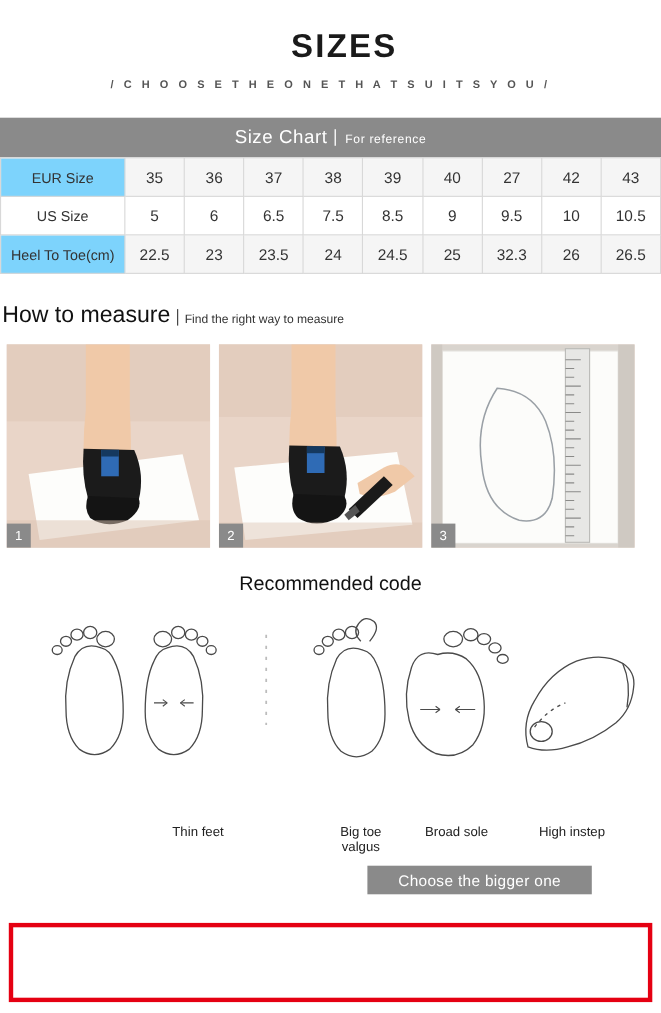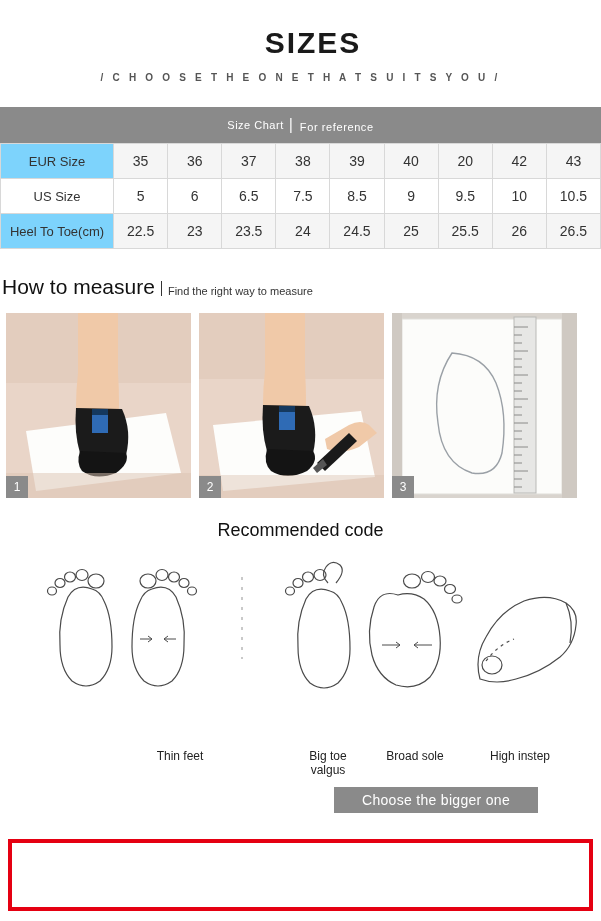--- a/index.html
+++ b/index.html
@@ -41,21 +41,21 @@
   .chart-head {
     background: #8a8a8a;
     color: #ffffff;
     height: 36px;
     display: flex;
     align-items: center;
     justify-content: center;
     gap: 0;
   }
   .chart-head-title {
-    font-size: 11px;
+    font-size: 17px;
     letter-spacing: 0.5px;
   }
   .chart-head-sep {
     margin: 0 7px 0 5px;
     font-size: 16px;
     opacity: .9;
   }
   .chart-head-note {
     font-size: 11px;
     letter-spacing: .6px;
@@ -215,21 +215,21 @@
   <table class="size-table">
     <tbody>
       <tr>
         <td class="rowhead">EUR Size</td>
         <td>35</td>
         <td>36</td>
         <td>37</td>
         <td>38</td>
         <td>39</td>
         <td>40</td>
-        <td>20</td>
+        <td>27</td>
         <td>42</td>
         <td>43</td>
       </tr>
       <tr>
         <td class="rowhead">US Size</td>
         <td>5</td>
         <td>6</td>
         <td>6.5</td>
         <td>7.5</td>
         <td>8.5</td>
@@ -239,21 +239,21 @@
         <td>10.5</td>
       </tr>
       <tr>
         <td class="rowhead">Heel To Toe(cm)</td>
         <td>22.5</td>
         <td>23</td>
         <td>23.5</td>
         <td>24</td>
         <td>24.5</td>
         <td>25</td>
-        <td>25.5</td>
+        <td>32.3</td>
         <td>26</td>
         <td>26.5</td>
       </tr>
     </tbody>
   </table>
 </div>
 
 <div class="measure-head">
   <h2>How to measure</h2>
   <span class="bar"></span>

